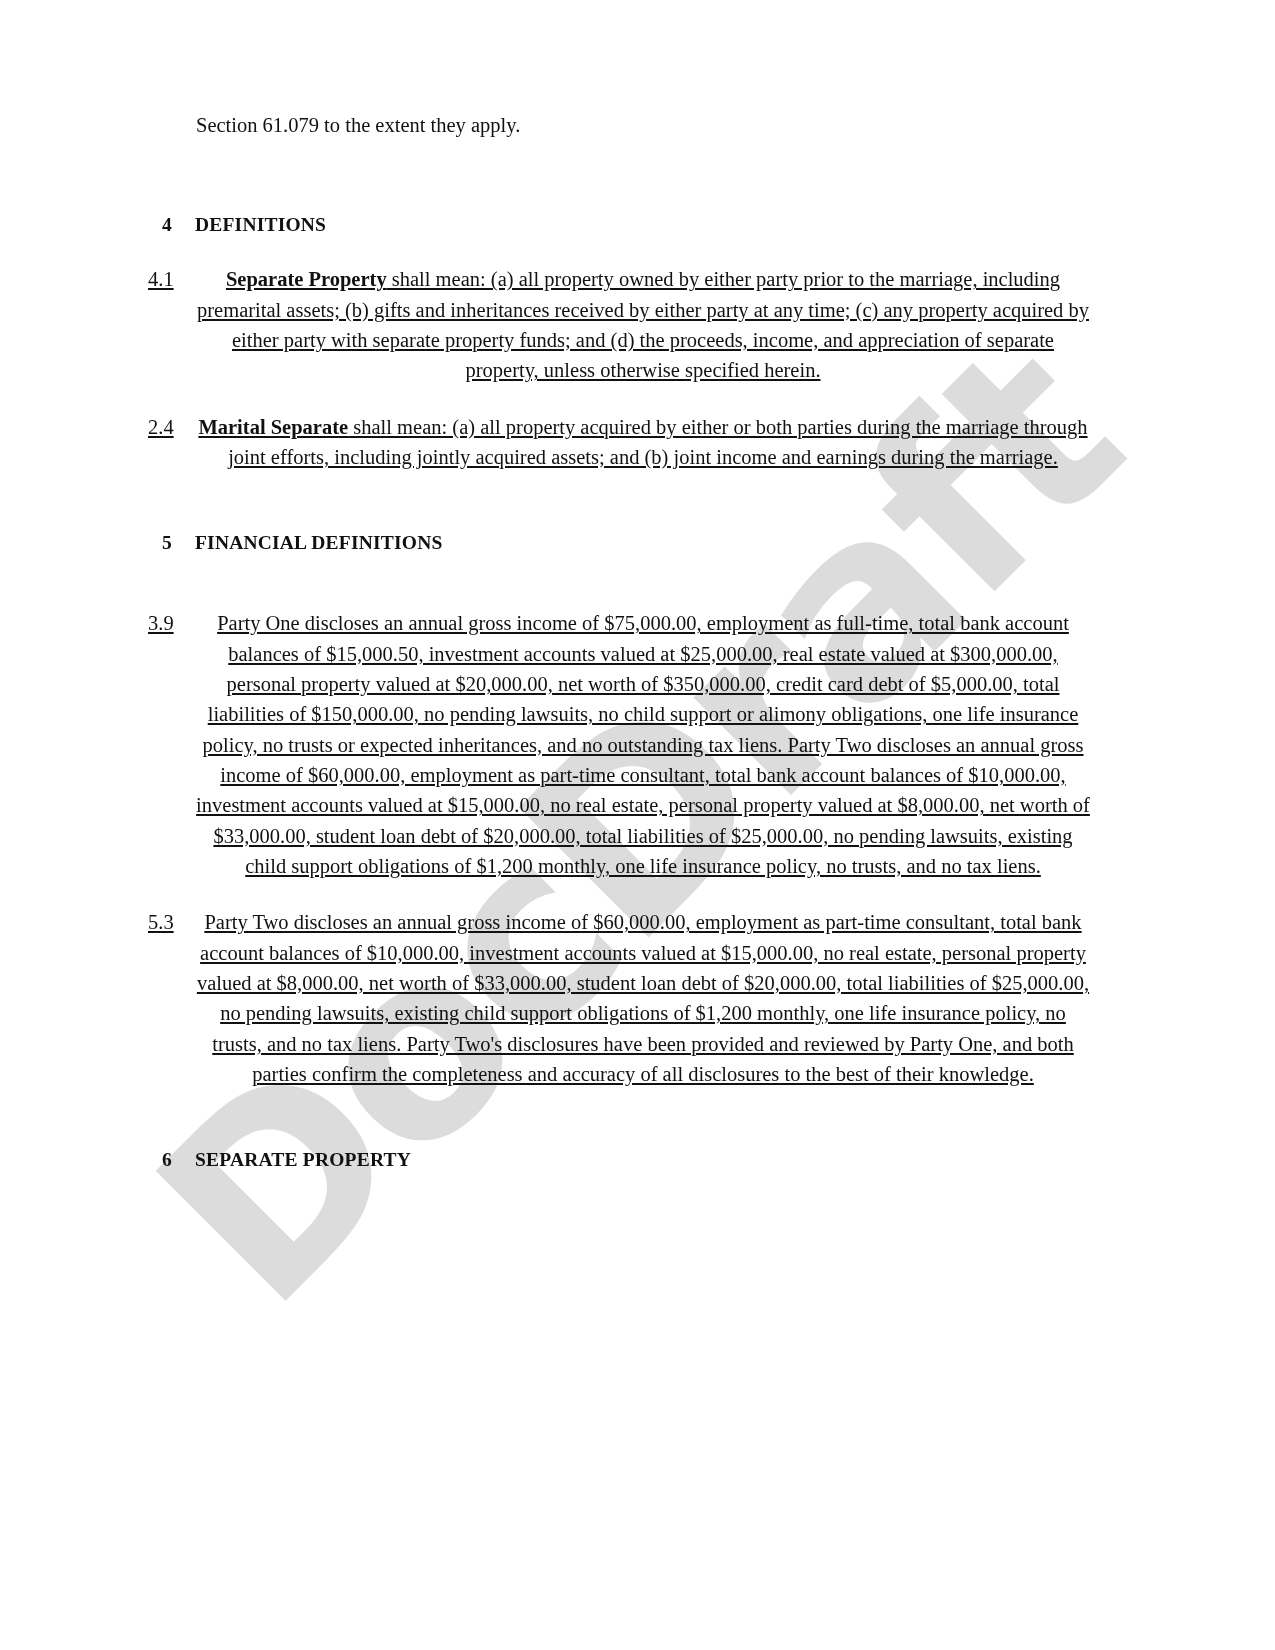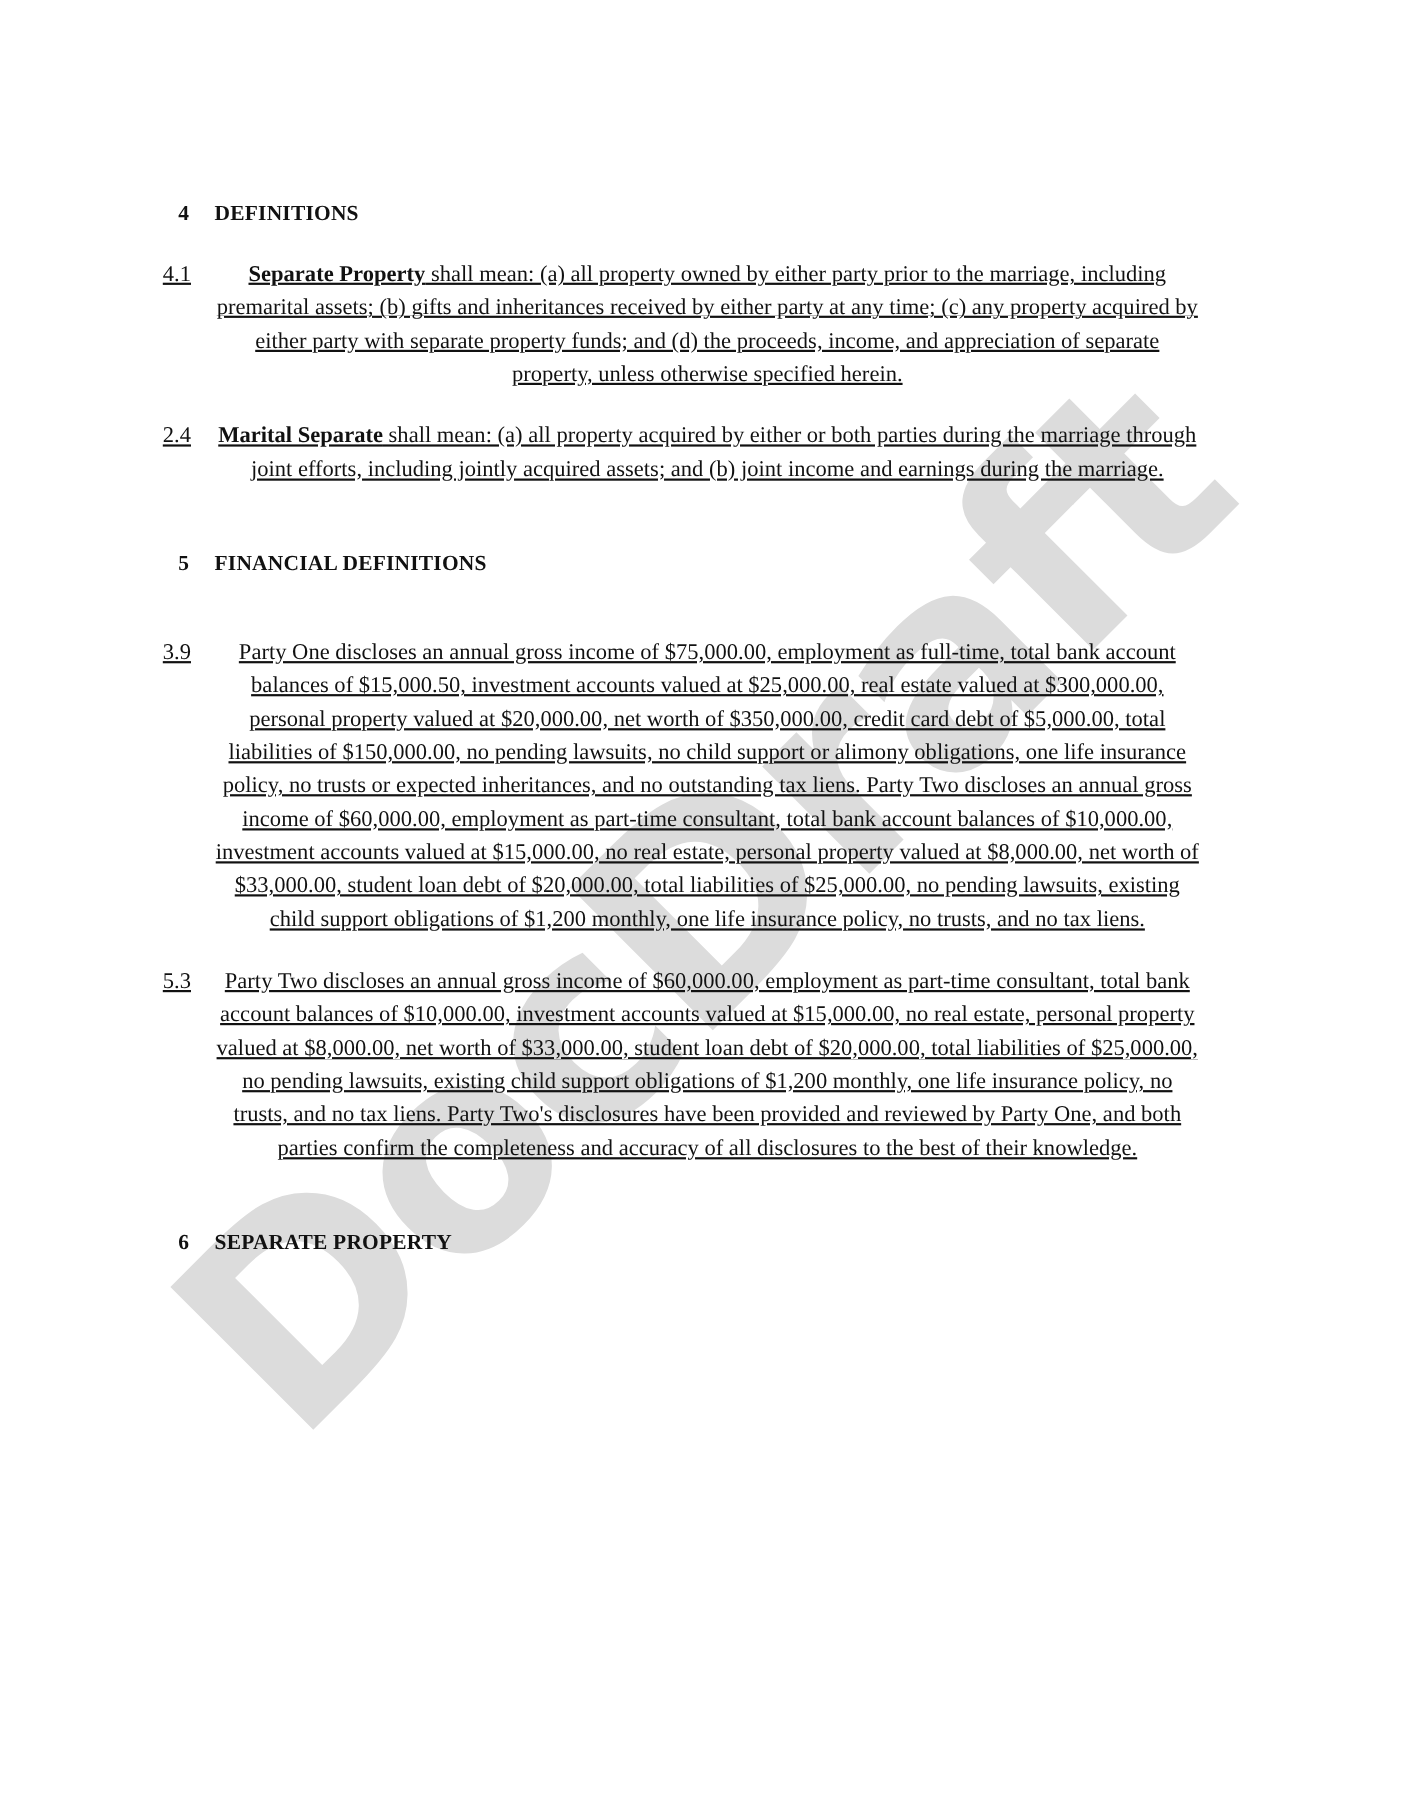--- a/index.html
+++ b/index.html
@@ -115,20 +115,21 @@
 <body>
 
 <div class="page">
 
   <div class="watermark-layer">
     <div class="watermark-text">DocDraft</div>
   </div>
 
   <div class="content">
 
+    <p class="continued-line">Section 61.079 to the extent they apply.</p>
 
     <div class="gap-xl"></div>
 
     <div class="section-heading">
       <span class="sec-num">4</span>
       <span class="sec-title">DEFINITIONS</span>
     </div>
 
     <div class="gap-head"></div>
 

